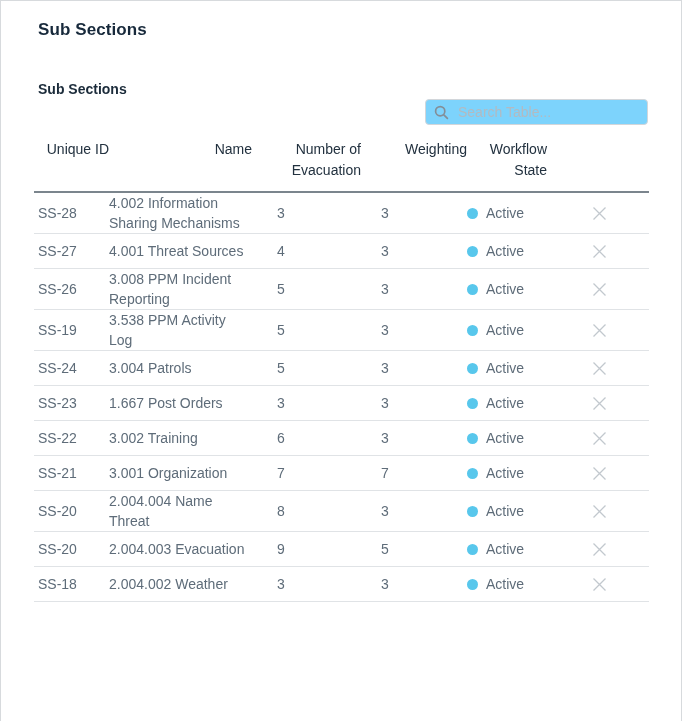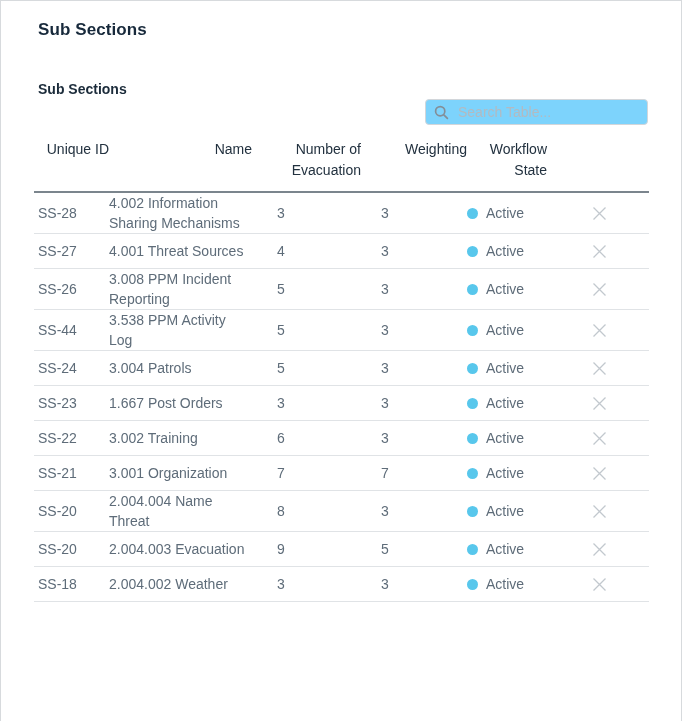--- a/index.html
+++ b/index.html
@@ -182,21 +182,21 @@
     <td class="c-state">
       <span class="dot"></span><span>Active</span>
     </td>
     <td class="c-del">
       <svg class="x-icon" width="17" height="17" viewBox="0 0 17 17">
         <path d="M2.5 2.5 L14.5 14.5 M14.5 2.5 L2.5 14.5" stroke="#c2c8ce" stroke-width="1.3" fill="none"></path>
       </svg>
     </td>
   </tr>
       <tr>
-    <td class="c-id">SS-44</td>
+    <td class="c-id">SS-19</td>
     <td class="c-name">3.538 PPM Activity Log</td>
     <td class="c-num">5</td>
     <td class="c-weight">3</td>
     <td class="c-state">
       <span class="dot"></span><span>Active</span>
     </td>
     <td class="c-del">
       <svg class="x-icon" width="17" height="17" viewBox="0 0 17 17">
         <path d="M2.5 2.5 L14.5 14.5 M14.5 2.5 L2.5 14.5" stroke="#c2c8ce" stroke-width="1.3" fill="none"></path>
       </svg>

